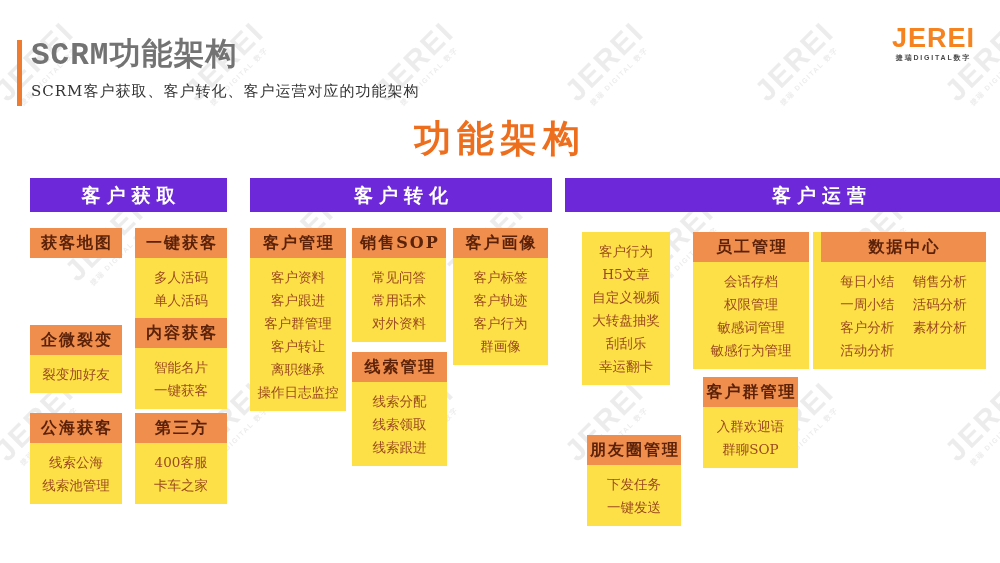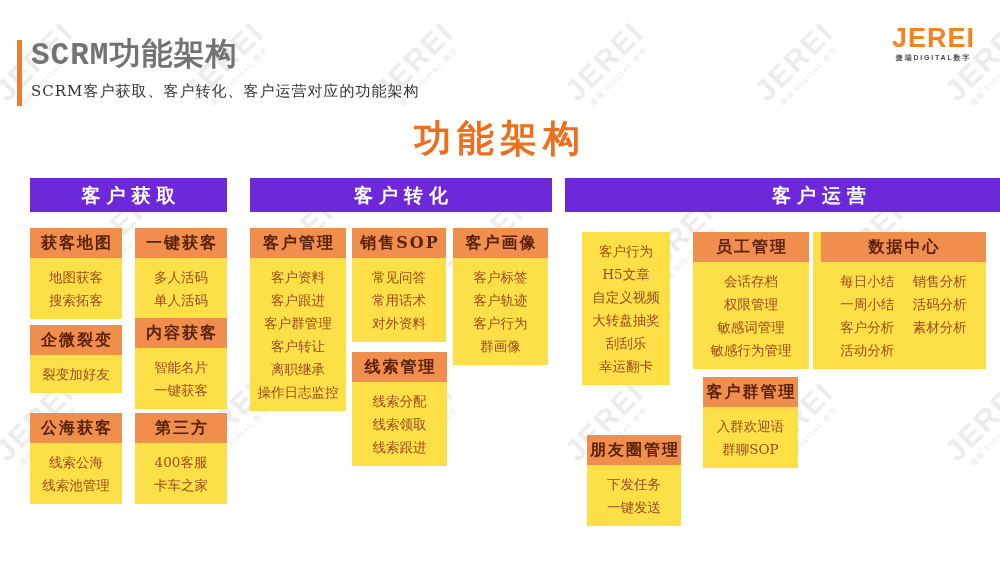--- a/index.html
+++ b/index.html
@@ -145,24 +145,20 @@
   </div>
 
   <h2 id="center-title">功能架构</h2>
 
   <div class="colheader" id="h-acquisition">客户获取</div>
   <div class="colheader" id="h-conversion">客户转化</div>
   <div class="colheader" id="h-operation">客户运营</div>
 
   <div class="group" id="g-map">
     <div class="gt">获客地图</div>
-    <div class="gi">
-      <div class="item">地图获客</div>
-      <div class="item">搜索拓客</div>
-    </div>
   </div>
   <div class="group" id="g-livecode">
     <div class="gt">一键获客</div>
     <div class="gi">
       <div class="item">多人活码</div>
       <div class="item">单人活码</div>
     </div>
   </div>
   <div class="group" id="g-fission">
     <div class="gt">企微裂变</div>

